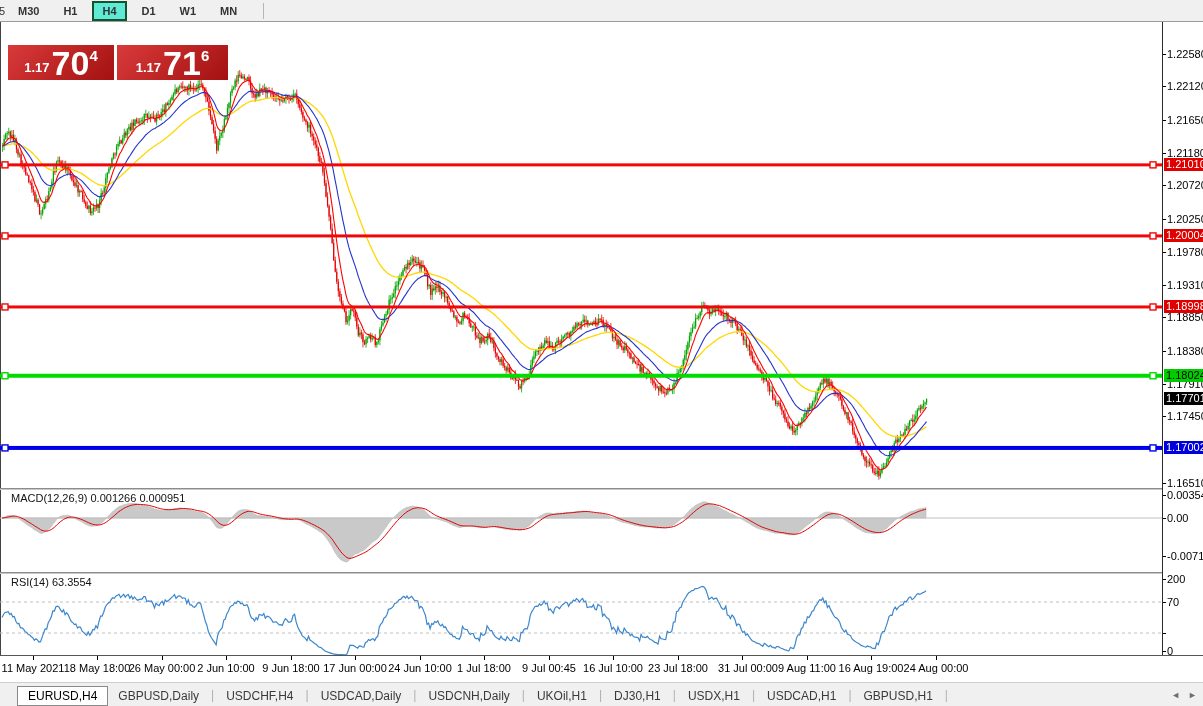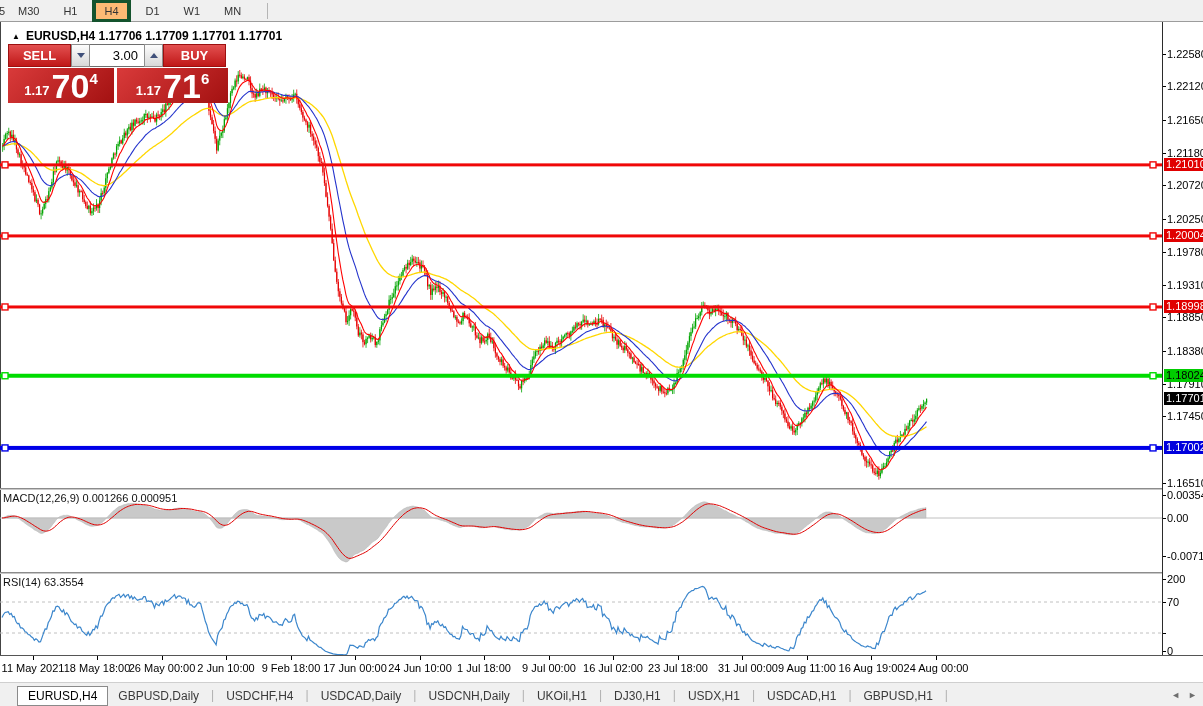--- a/index.html
+++ b/index.html
@@ -5,34 +5,34 @@
   html,body{margin:0;padding:0;}
   body{
     width:1203px;height:706px;position:relative;overflow:hidden;
     font-family:"Liberation Sans","DejaVu Sans",sans-serif;
     background:#ffffff;-webkit-font-smoothing:none;
   }
   
   #toolbar{position:absolute;left:0;top:0;width:1203px;height:21px;background:#f0f0f0;
     border-bottom:1px solid #9c9c9c;display:flex;align-items:center;font-size:11px;color:#222;}
   .tf-partial{width:7px;overflow:hidden;margin-left:-1px;letter-spacing:0;color:#333;}
-  .tf-btn{padding:2px 8px;margin:0 3px;border:1px solid transparent;cursor:default;font-weight:normal;color:#333;}
-  .tf-btn.active{background:#fdba74;border:4px solid #14532d;}
+  .tf-btn{padding:2px 8px;margin:0 3px;border:1px solid transparent;cursor:default;font-weight:bold;color:#333;}
+  .tf-btn.active{background:#5eead4;border:2px solid #14532d;}
   .tb-sep{width:1px;height:16px;background:#b5b5b5;margin-left:14px;}
   
   .panel{position:absolute;left:0;background:#fff;}
   #main-chart{top:22px;width:1162px;height:466px;}
   #macd-panel{top:490px;width:1162px;height:82px;}
   #rsi-panel{top:574px;width:1162px;height:81px;}
   .sep{position:absolute;left:0;width:1203px;}
   #sep1{top:488px;height:2px;background:linear-gradient(#6e6e6e,#e6e6e6);}
   #sep2{top:572px;height:2px;background:linear-gradient(#6e6e6e,#e6e6e6);}
   #sep3{top:655px;height:1px;background:#555;}
   .panel svg{position:absolute;left:0;top:0;}
-  .panel-label{position:absolute;left:3px;top:2px;font-size:11px;color:#111;z-index:5;white-space:nowrap;}
+  .panel-label{position:absolute;left:11px;top:2px;font-size:11px;color:#111;z-index:5;white-space:nowrap;}
   
   #chart-header{position:absolute;left:12px;top:7px;z-index:6;font-size:12px;font-weight:bold;color:#000;white-space:nowrap;}
   #chart-header .tri{font-size:8px;margin-right:6px;vertical-align:1px;}
   
   #trade-panel{position:absolute;left:8px;top:22px;width:220px;z-index:10;}
   #trade-row{display:flex;height:23px;}
   .trade-btn{width:63px;height:23px;border:1px solid #9c1010;color:#fff;font-size:13px;font-weight:bold;
     display:flex;align-items:center;justify-content:center;background:linear-gradient(#e35050,#c01818);box-sizing:border-box;cursor:pointer;}
   .spin{width:19px;height:23px;background:linear-gradient(#fdfdfd,#d8d8d8);border:1px solid #8e8e8e;box-sizing:border-box;
     display:flex;align-items:center;justify-content:center;cursor:pointer;}
@@ -1292,35 +1292,21 @@
       <rect x="0" y="283.466101694915" width="1162" height="3" fill="#f00808"></rect>
       <rect x="2" y="281.966101694915" width="6" height="6" fill="#fff" stroke="#f00808" stroke-width="1.4"></rect>
       <rect x="1150" y="281.966101694915" width="6" height="6" fill="#fff" stroke="#f00808" stroke-width="1.4"></rect>
       <rect x="0" y="351.75141242937883" width="1162" height="4" fill="#00dc00"></rect>
       <rect x="2" y="350.75141242937883" width="6" height="6" fill="#fff" stroke="#00dc00" stroke-width="1.4"></rect>
       <rect x="1150" y="350.75141242937883" width="6" height="6" fill="#fff" stroke="#00dc00" stroke-width="1.4"></rect>
       <rect x="0" y="423.92655367231595" width="1162" height="4" fill="#0000e8"></rect>
       <rect x="2" y="422.92655367231595" width="6" height="6" fill="#fff" stroke="#0000e8" stroke-width="1.4"></rect>
       <rect x="1150" y="422.92655367231595" width="6" height="6" fill="#fff" stroke="#0000e8" stroke-width="1.4"></rect>
     </svg>
-  <div id="chart-header">
-    <span class="tri">▲</span><span>EURUSD,H4  1.17706 1.17709 1.17701 1.17701</span>
-  </div>
   <div id="trade-panel">
-    <div id="trade-row">
-      <div class="trade-btn">SELL</div>
-      <div class="spin">
-          <span class="tri-dn"></span>
-        </div>
-      <input id="lot-input" value="3.00" style="">
-      <div class="spin">
-          <span class="tri-up"></span>
-        </div>
-      <div class="trade-btn">BUY</div>
-    </div>
     <div id="big-prices">
       <div class="big-box" id="big-sell">
         <span class="bp-small">1.17</span>
         <span class="bp-big">70</span>
         <span class="bp-sup">4</span>
       </div>
       <div class="big-box" id="big-buy">
         <span class="bp-small">1.17</span>
         <span class="bp-big">71</span>
         <span class="bp-sup">6</span>
@@ -1407,31 +1393,31 @@
 <div id="time-axis">
     <div class="t-tick" style="left: 33px;"></div>
     <div class="t-label" style="left: 33px;">11 May 2021</div>
     <div class="t-tick" style="left: 97px;"></div>
     <div class="t-label" style="left: 97px;">18 May 18:00</div>
     <div class="t-tick" style="left: 162px;"></div>
     <div class="t-label" style="left: 162px;">26 May 00:00</div>
     <div class="t-tick" style="left: 226px;"></div>
     <div class="t-label" style="left: 226px;">2 Jun 10:00</div>
     <div class="t-tick" style="left: 291px;"></div>
-    <div class="t-label" style="left: 291px;">9 Feb 18:00</div>
+    <div class="t-label" style="left: 291px;">9 Jun 18:00</div>
     <div class="t-tick" style="left: 355px;"></div>
     <div class="t-label" style="left: 355px;">17 Jun 00:00</div>
     <div class="t-tick" style="left: 420px;"></div>
     <div class="t-label" style="left: 420px;">24 Jun 10:00</div>
     <div class="t-tick" style="left: 484px;"></div>
     <div class="t-label" style="left: 484px;">1 Jul 18:00</div>
     <div class="t-tick" style="left: 549px;"></div>
-    <div class="t-label" style="left: 549px;">9 Jul 00:00</div>
+    <div class="t-label" style="left: 549px;">9 Jul 00:45</div>
     <div class="t-tick" style="left: 613px;"></div>
-    <div class="t-label" style="left: 613px;">16 Jul 02:00</div>
+    <div class="t-label" style="left: 613px;">16 Jul 10:00</div>
     <div class="t-tick" style="left: 678px;"></div>
     <div class="t-label" style="left: 678px;">23 Jul 18:00</div>
     <div class="t-tick" style="left: 742px;"></div>
     <div class="t-label" style="left: 748px;">31 Jul 00:00</div>
     <div class="t-tick" style="left: 807px;"></div>
     <div class="t-label" style="left: 807px;">9 Aug 11:00</div>
     <div class="t-tick" style="left: 871px;"></div>
     <div class="t-label" style="left: 871px;">16 Aug 19:00</div>
     <div class="t-tick" style="left: 936px;"></div>
     <div class="t-label" style="left: 936px;">24 Aug 00:00</div>

